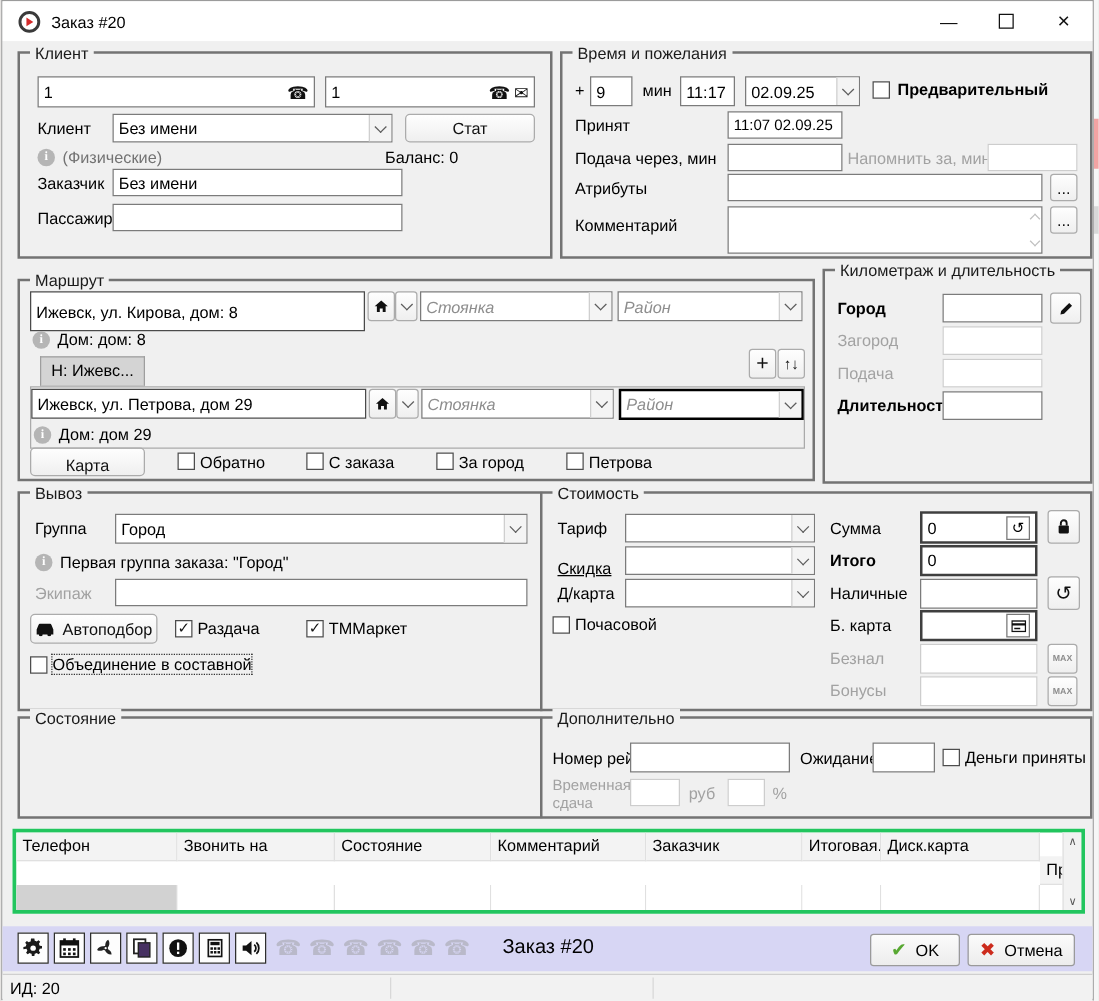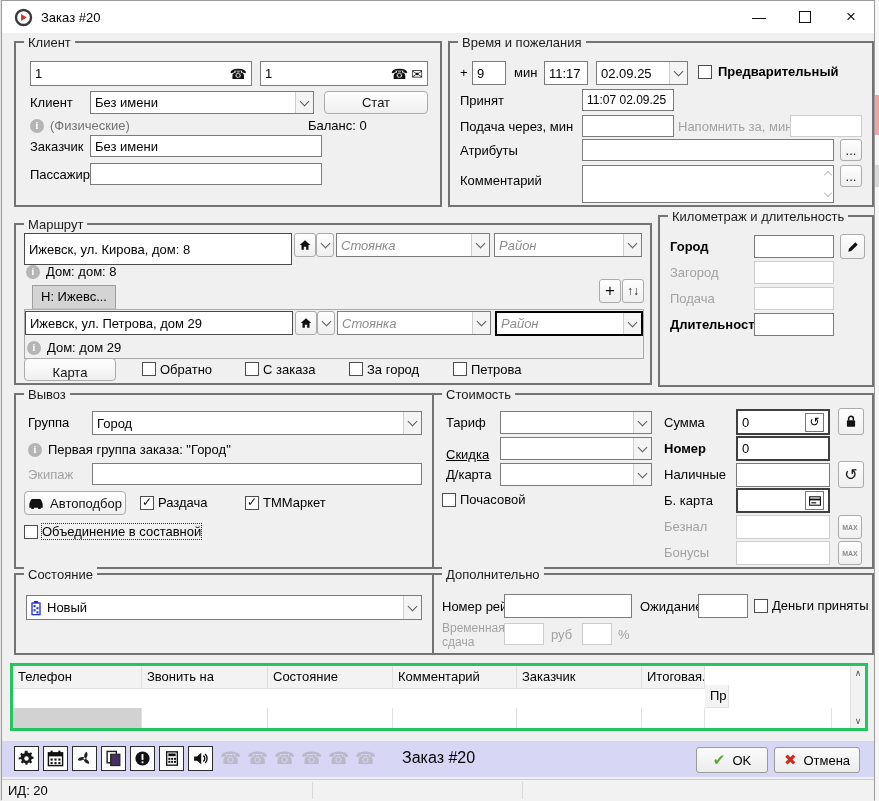--- a/index.html
+++ b/index.html
@@ -323,21 +323,21 @@
       <div class="finp dk" style="left:302px;top:14px;width:94px;height:26px;">
         <input value="0" style="">
         <span class="iconbox">↺</span>
       </div>
       <div class="btn sq" style="left:404px;top:13px;width:26px;height:27px;">
         <svg width="14" height="15" viewBox="0 0 24 24">
           <rect x="5" y="10" width="14" height="11" rx="1.5" fill="#111"></rect>
           <path d="M8 10V7a4 4 0 0 1 8 0v3" stroke="#111" stroke-width="2.6" fill="none"></path>
         </svg>
       </div>
-      <span class="lbl b" style="left:230px;top:46px;">Номер</span>
+      <span class="lbl b" style="left:230px;top:46px;">Итого</span>
       <input class="inp dk b" style="left: 302px; top: 41px; width: 94px; height: 25px;" value="0">
       <span class="lbl" style="left:230px;top:72px;">Наличные</span>
       <input class="inp" style="left: 302px; top: 68px; width: 94px; height: 24px;">
       <div class="btn sq" style="left:404px;top:66px;width:26px;height:27px;font-size:16px;">
         <span>↺</span>
       </div>
       <span class="lbl" style="left:230px;top:98px;">Б. карта</span>
       <div class="finp dk" style="left:302px;top:93px;width:94px;height:25px;">
         <input style="">
         <span class="iconbox">
@@ -355,36 +355,20 @@
       </div>
       <span class="lbl dim" style="left:230px;top:150px;">Бонусы</span>
       <input class="inp lt" style="left: 302px; top: 146px; width: 94px; height: 24px;">
       <div class="btn sq" style="left:404px;top:146px;width:24px;height:24px;font:bold 7px 'Liberation Sans',sans-serif;color:#8d8d8d;">
         <span>MAX</span>
       </div>
     </div>
 
     <div class="grp" style="left:12px;top:540px;width:416px;height:78px;">
       <span class="leg">Состояние</span>
-      <div class="combo" style="left:10px;top:20px;width:396px;height:25px;gap:6px;">
-        <svg width="10" height="16" viewBox="0 0 12 18">
-          <rect x="3.5" y="0.5" width="5" height="2.5" fill="#2233cc"></rect>
-          <rect x="1.2" y="3" width="9.6" height="14" fill="#fff" stroke="#2233cc" stroke-width="1.6"></rect>
-          <g fill="#2233cc">
-              <rect x="3" y="5.5" width="2.5" height="2.5"></rect>
-              <rect x="6.5" y="8" width="2.5" height="2.5"></rect>
-              <rect x="3" y="10.5" width="2.5" height="2.5"></rect>
-              <rect x="6.5" y="13" width="2.5" height="2.5"></rect>
-            </g>
-        </svg>
-        <span class="cval">Новый</span>
-        <span class="cbtn">
-            <i class="chev"></i>
-          </span>
-      </div>
     </div>
 
     <div class="grp" style="left:430px;top:540px;width:438px;height:78px;">
       <span class="leg">Дополнительно</span>
       <span class="lbl" style="left:8px;top:24px;">Номер рейса</span>
       <input class="inp" style="left: 70px; top: 19px; width: 128px; height: 24px;">
       <span class="lbl" style="left:206px;top:24px;">Ожидание</span>
       <input class="inp" style="left: 264px; top: 19px; width: 50px; height: 24px;">
       <span class="cb" style="left:320px;top:24px;"></span>
       <span class="lbl" style="left:338px;top:23px;">Деньги приняты</span>
@@ -397,20 +381,21 @@
 
     <div class="tbl" style="left:8px;top:630px;width:858px;height:68px;">
       <div class="tmain">
         <div class="trow">
           <span class="th" style="width:129px;">Телефон</span>
           <span class="th" style="width:126px;">Звонить на</span>
           <span class="th" style="width:125px;">Состояние</span>
           <span class="th" style="width:124px;">Комментарий</span>
           <span class="th" style="width:125px;">Заказчик</span>
           <span class="th" style="width:63px;">Итоговая...</span>
+          <span class="th" style="width:127px;">Диск.карта</span>
           <span class="th" style="width:24px;margin-top:19px;">Пр</span>
         </div>
         <div class="trow">
           <span class="td sel" style="width:129px;"></span>
           <span class="td" style="width:126px;"></span>
           <span class="td" style="width:125px;"></span>
           <span class="td" style="width:124px;"></span>
           <span class="td" style="width:125px;"></span>
           <span class="td" style="width:63px;"></span>
           <span class="td" style="width:127px;"></span>

